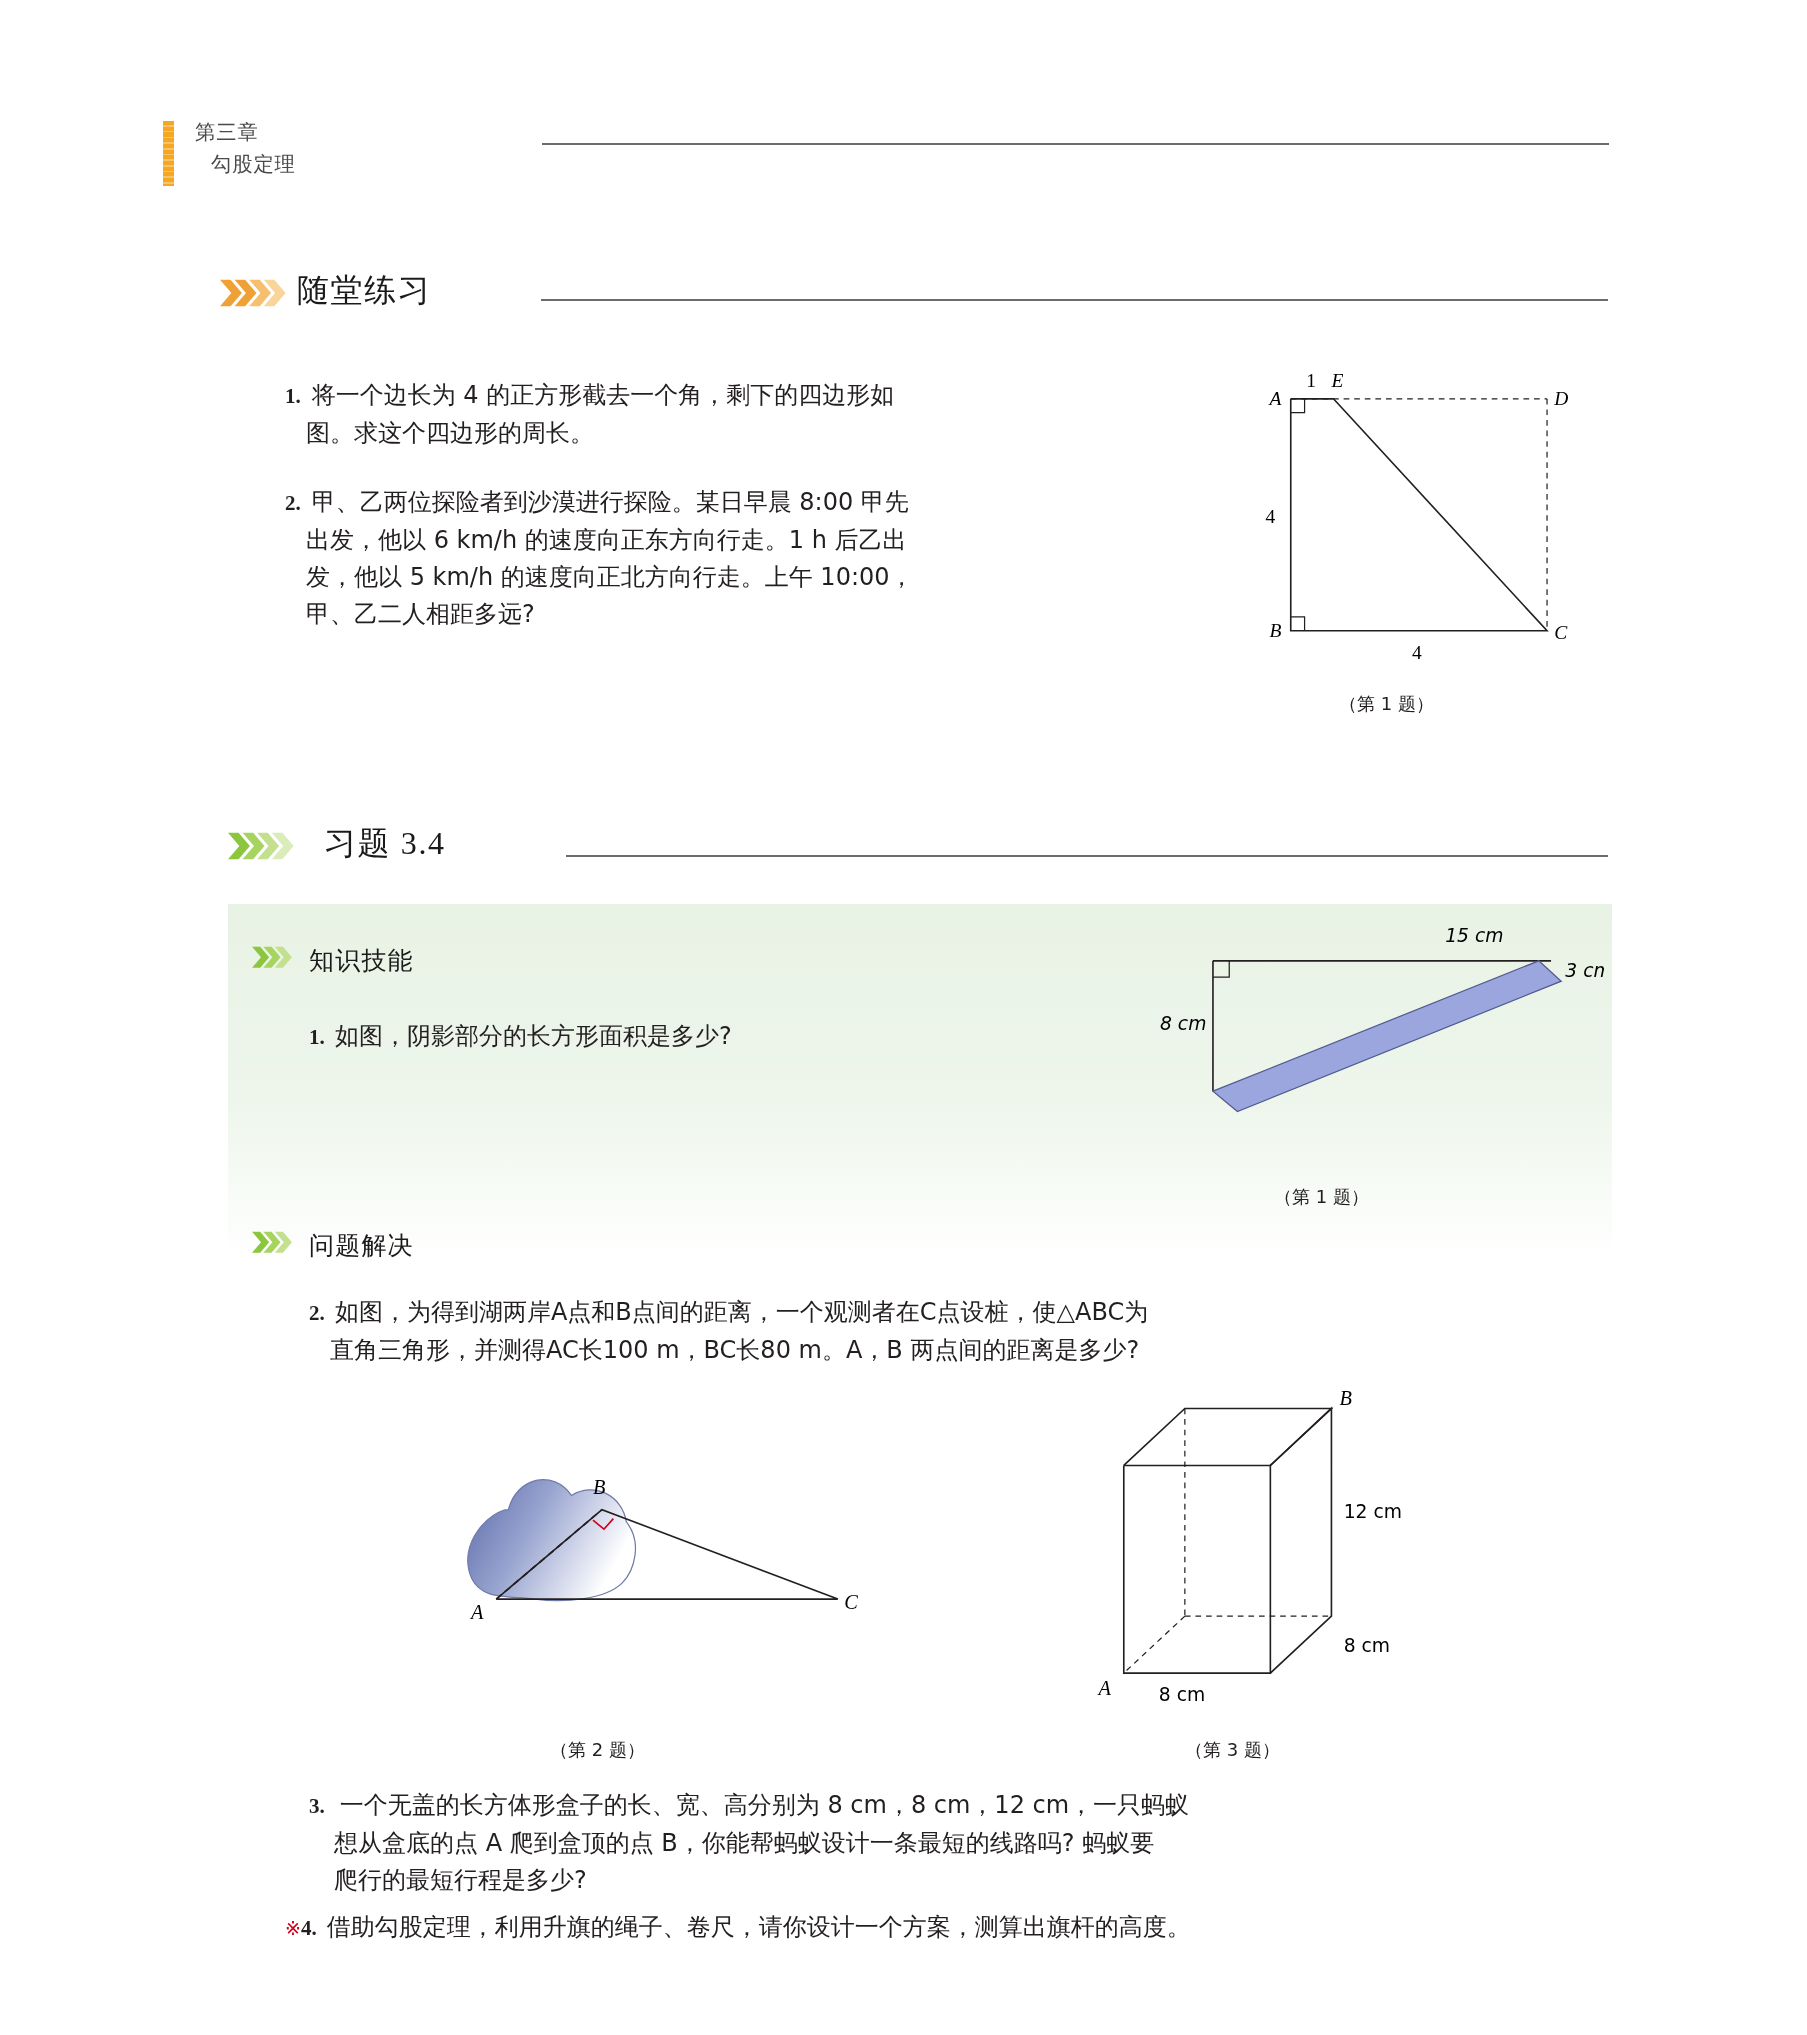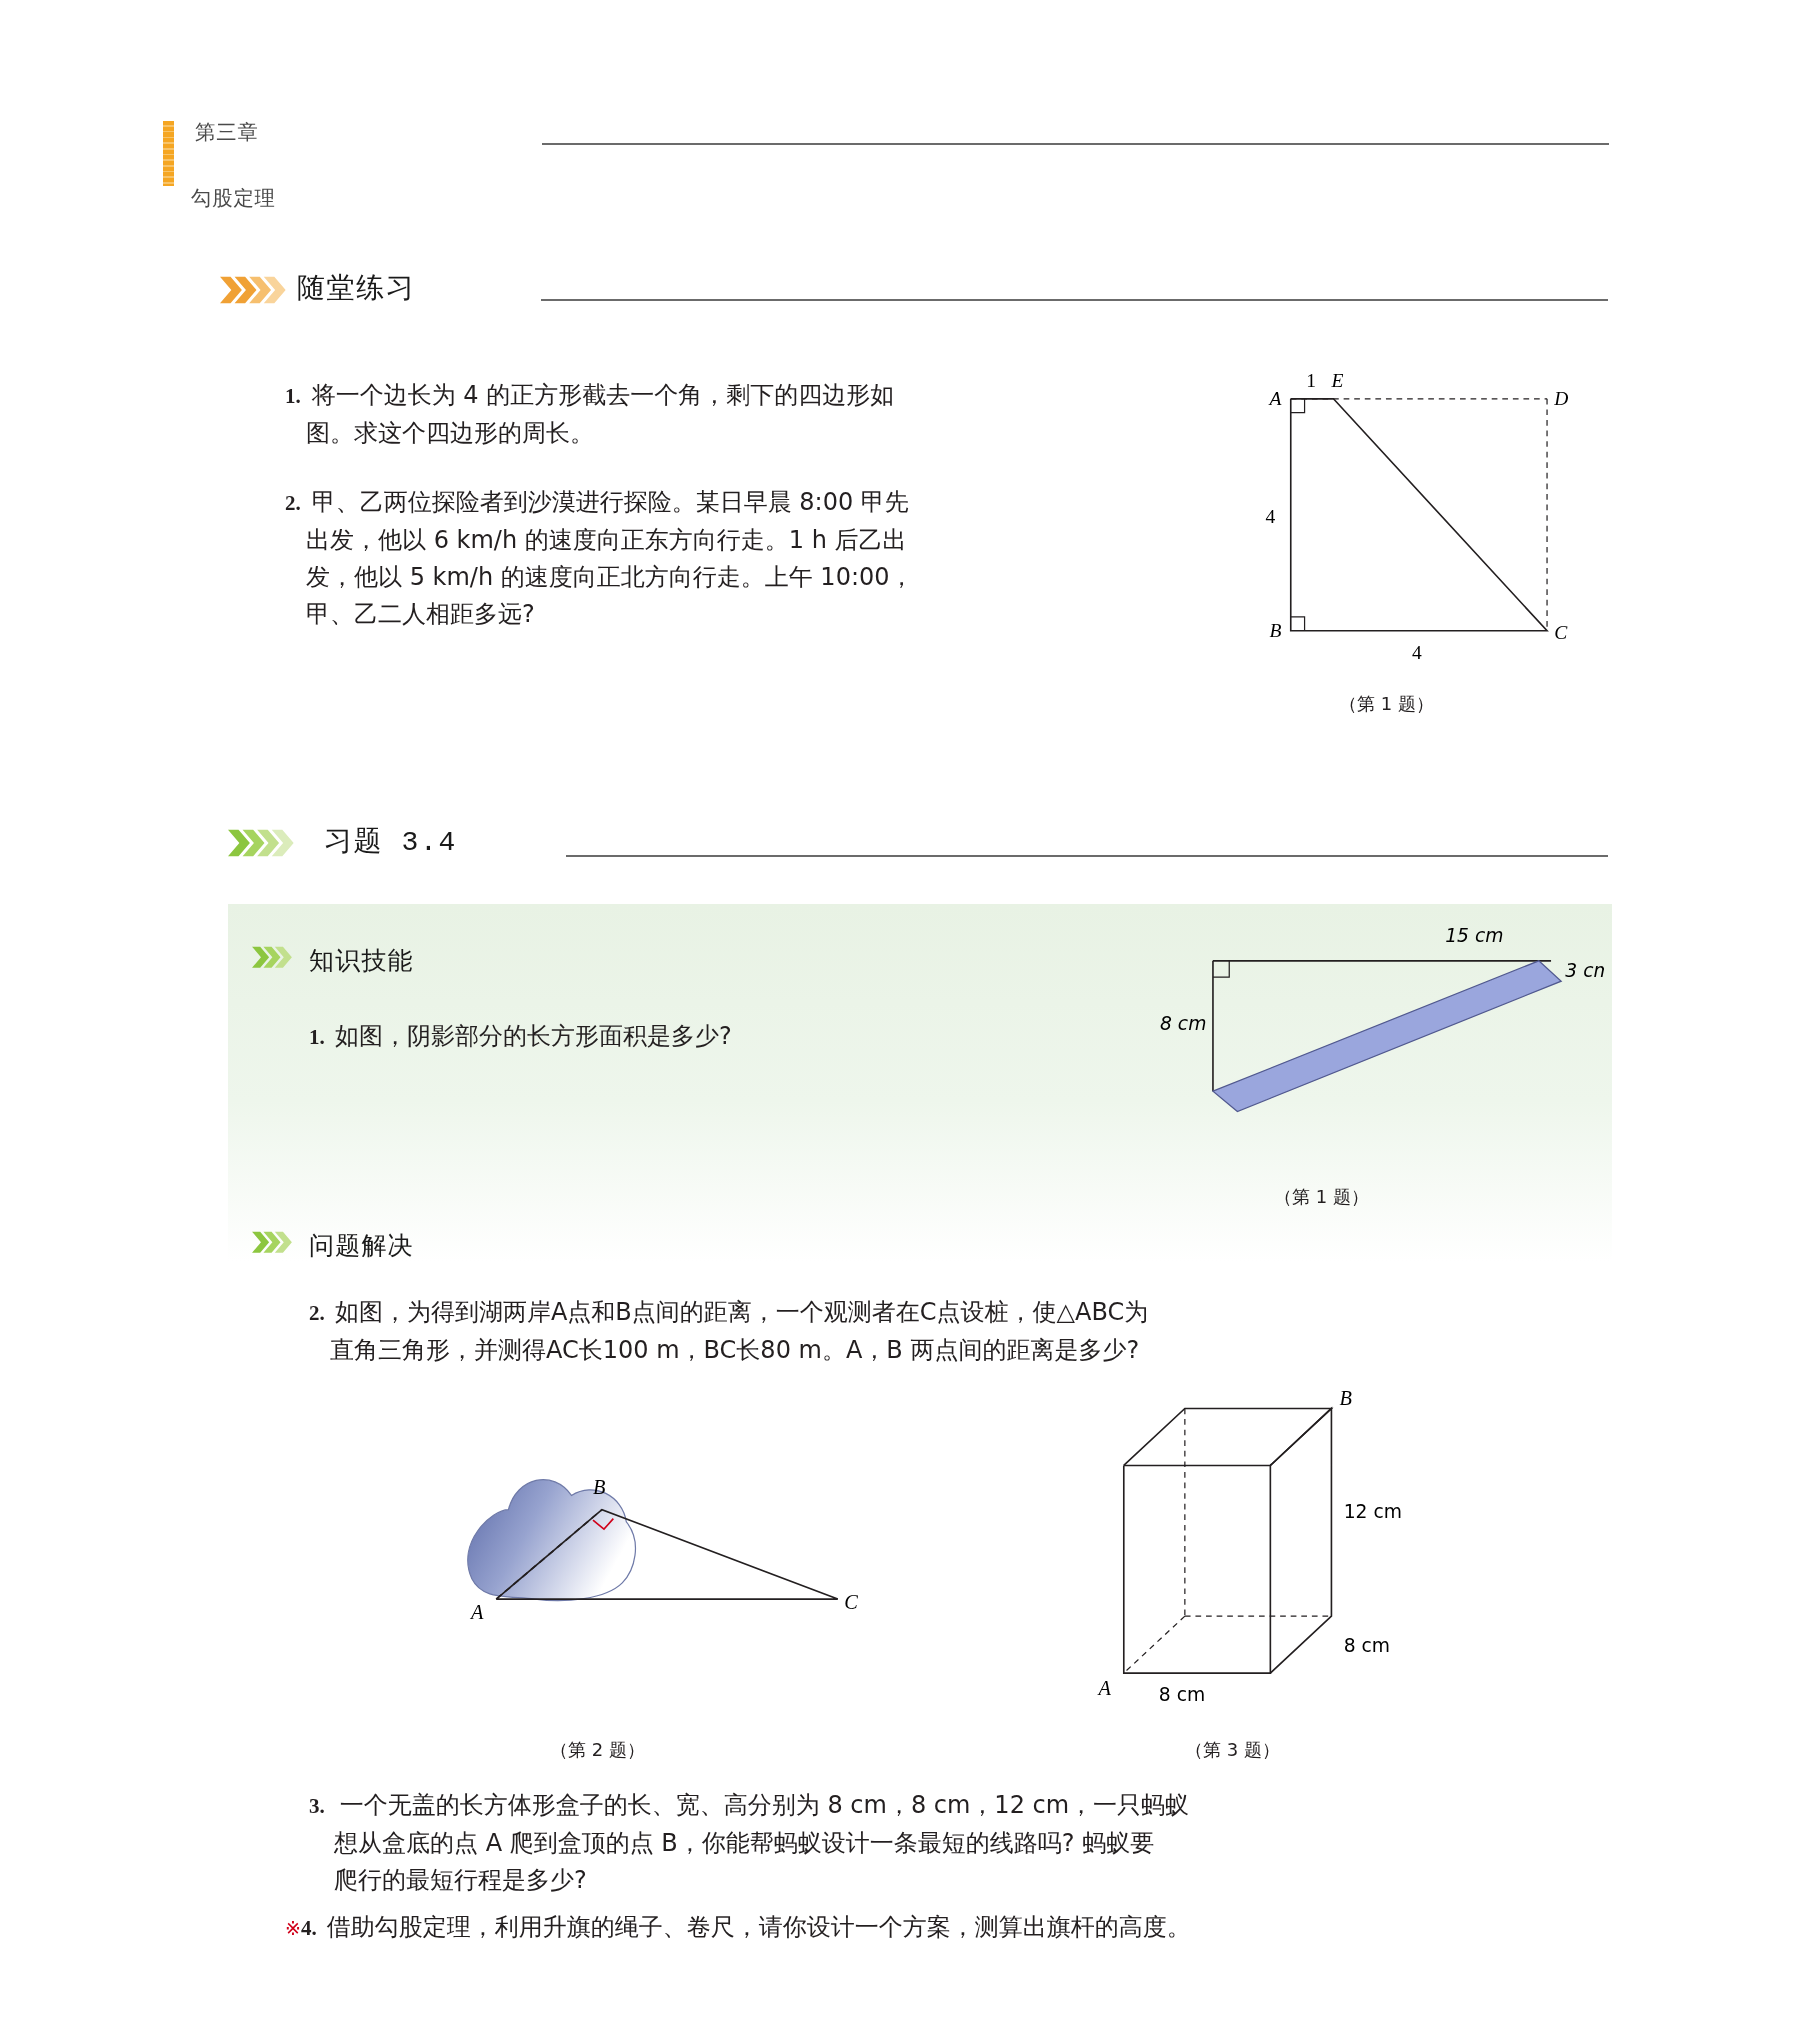--- a/index.html
+++ b/index.html
@@ -12,27 +12,27 @@
     overflow:hidden;
   }
   .page{position:absolute;left:0;top:0;width:1808px;height:2558px;}
 
   
   .header{position:absolute;left:163px;top:118px;width:1449px;height:77px;}
   .header .bar{position:absolute;left:0;top:3.3px;width:11.4px;height:65px;background:#f5a623;}
   .header .bar:after{content:"";position:absolute;left:0;top:0;width:11.4px;height:65px;
      background:repeating-linear-gradient(180deg,#f5a623 0px,#f5a623 4.1px,#f8c46a 4.1px,#f8c46a 5.7px);}
   .header .ch{position:absolute;left:32px;top:0px;font-family:"DejaVu Sans",sans-serif;font-size:20.4px;color:#4a4a4a;letter-spacing:0.8px;}
-  .header .ch2{position:absolute;left:28px;top:32px;font-family:"DejaVu Sans",sans-serif;font-size:20.4px;color:#4a4a4a;letter-spacing:0.8px;margin-top:34px;}
+  .header .ch2{position:absolute;left:48px;top:32px;font-family:"DejaVu Sans",sans-serif;font-size:20.4px;color:#4a4a4a;letter-spacing:0.8px;}
   .header .rule{position:absolute;left:379px;top:25px;width:1067px;height:1.6px;background:#6b6b6b;}
 
   
   .sec-head{position:absolute;display:flex;align-items:center;}
   .arrows{display:inline-block;width:77px;height:29px;position:relative;}
-  .sec-title{font-family:Liberation Mono, monospace;font-size:28px;color:#1a1a1a;letter-spacing:1.6px;white-space:nowrap;}
+  .sec-title{font-family:Liberation Serif, serif;font-size:32px;color:#1a1a1a;letter-spacing:1.6px;white-space:nowrap;}
   .sec-rule{position:absolute;height:1.6px;background:#6b6b6b;}
 
   .sub-head{position:absolute;display:flex;align-items:center;}
   .arrows-sm{display:inline-block;width:57px;height:23px;position:relative;}
   .sub-title{font-family:"DejaVu Sans",sans-serif;font-size:25px;color:#1a1a1a;letter-spacing:1.2px;white-space:nowrap;margin-top:8px;}
 
   
   .q{position:absolute;font-size:21px;line-height:37px;color:#231f20;}
   .qnum{font-weight:bold;font-family:"Liberation Serif",serif;}
   .txt{font-family:"DejaVu Sans",sans-serif;font-size:24px;}

